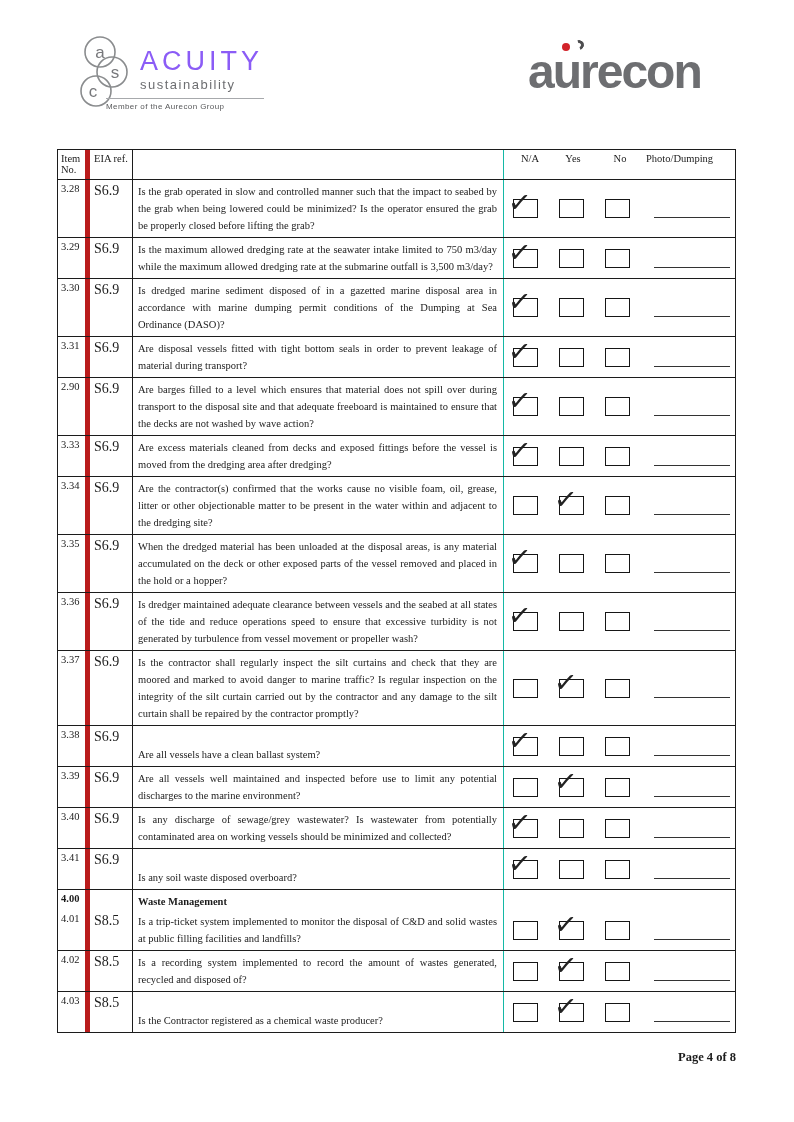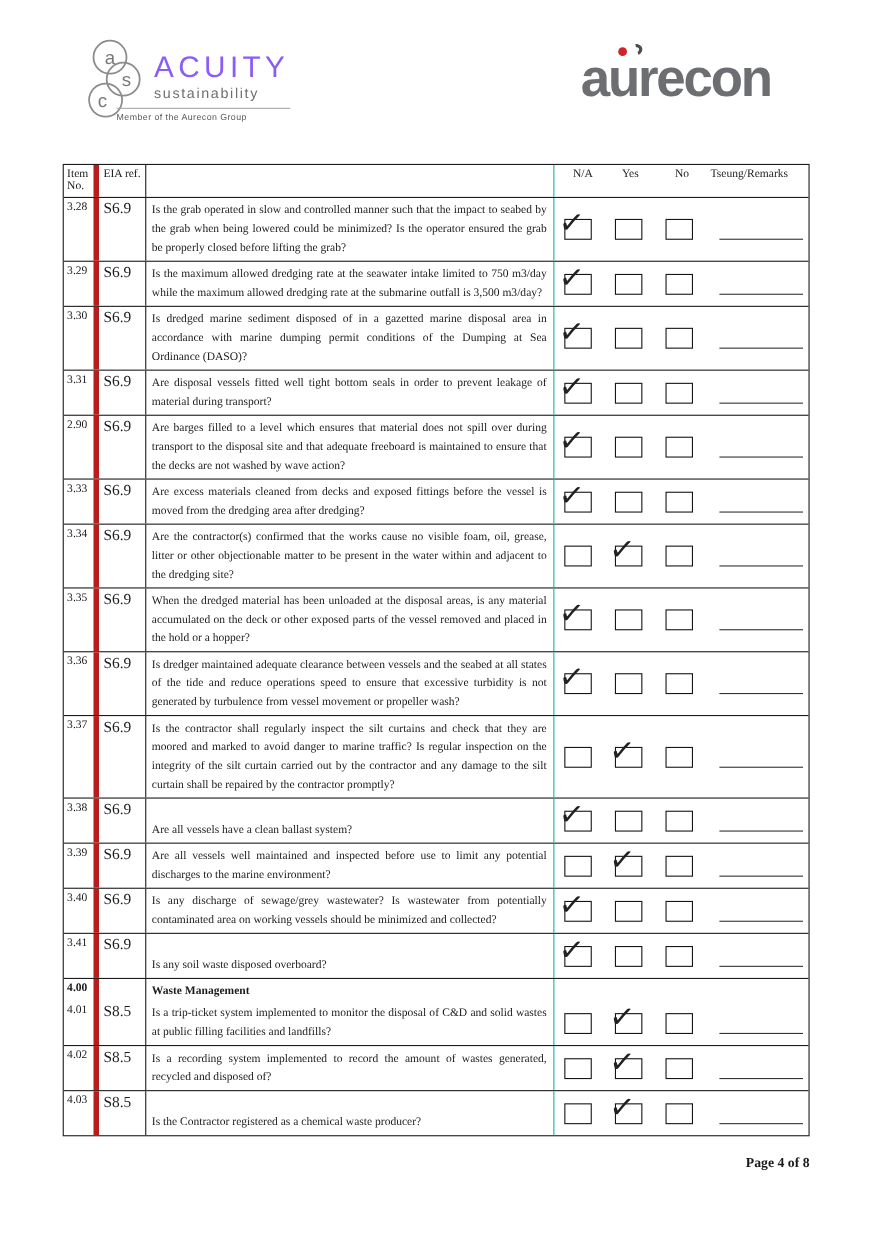--- a/index.html
+++ b/index.html
@@ -95,21 +95,21 @@
       <div class="c-item">
         <div>Item</div>
         <div>No.</div>
       </div>
       <div class="c-eia">EIA ref.</div>
       <div class="c-q"></div>
       <div class="c-checks">
         <span class="h-na">N/A</span>
         <span class="h-yes">Yes</span>
         <span class="h-no">No</span>
-        <span class="h-rem">Tseung/Remarks</span>
+        <span class="h-rem">Photo/Dumping</span>
       </div>
     </div>
     <div id="rows">
         <div class="trow">
           <div class="c-item">3.28</div>
           <div class="c-eia">S6.9</div>
           <div class="c-q">Is the grab operated in slow and controlled manner such that the impact to seabed by the grab when being lowered could be minimized? Is the operator ensured the grab be properly closed before lifting the grab?</div>
           <div class="c-checks">
             <span class="cbox">
               <span class="tick">✓</span>
@@ -141,21 +141,21 @@
               <span class="tick">✓</span>
             </span>
             <span class="cbox"></span>
             <span class="cbox"></span>
             <span class="rline"></span>
           </div>
         </div>
         <div class="trow">
           <div class="c-item">3.31</div>
           <div class="c-eia">S6.9</div>
-          <div class="c-q">Are disposal vessels fitted well tight bottom seals in order to prevent leakage of material during transport?</div>
+          <div class="c-q">Are disposal vessels fitted with tight bottom seals in order to prevent leakage of material during transport?</div>
           <div class="c-checks">
             <span class="cbox">
               <span class="tick">✓</span>
             </span>
             <span class="cbox"></span>
             <span class="cbox"></span>
             <span class="rline"></span>
           </div>
         </div>
         <div class="trow">

